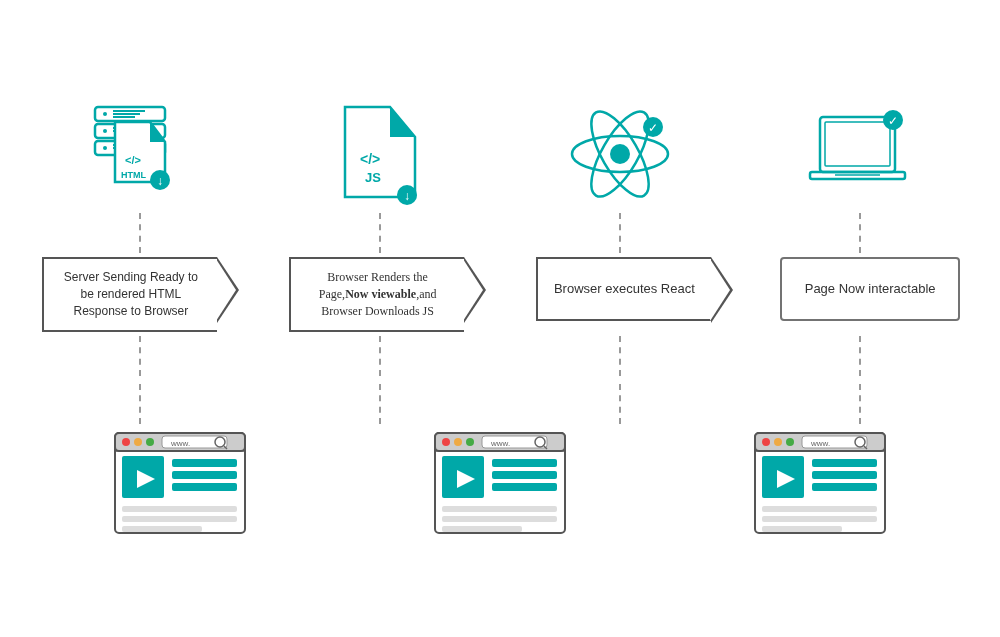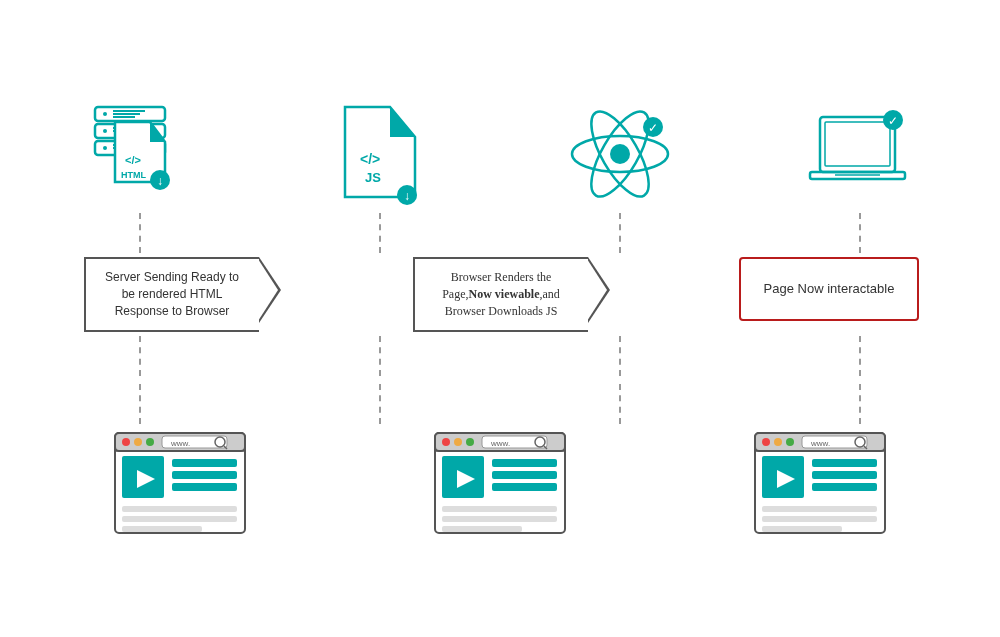--- a/index.html
+++ b/index.html
@@ -42,21 +42,21 @@
     }
     
     .v-connector {
       width: 2px;
       height: 40px;
       border-left: 2.5px dashed #999;
       margin: 4px 0;
     }
     
     .process-box {
-      border: 2px solid #b91c1c;
+      border: 2px solid #737373;
       border-radius: 4px;
       padding: 10px 14px;
       text-align: center;
       font-size: 13px;
       color: #333;
       min-height: 64px;
       display: flex;
       align-items: center;
       justify-content: center;
       background: #fff;
@@ -219,20 +219,27 @@
     </div>
 
     <div class="col">
       <div class="process-arrow">
         <span style="font-size:12px; line-height:1.4;font-family:Liberation Serif, serif;">
           Browser Renders the Page,<strong>Now viewable</strong>,and Browser Downloads JS
         </span>
       </div>
     </div>
 
+    <div class="col">
+      <div class="process-arrow">
+        <span style="font-size:13px; line-height:1.4;">
+          Browser executes React
+        </span>
+      </div>
+    </div>
 
     <div class="col">
       <div class="process-box">
         <span style="font-size:13px; line-height:1.4;">
           Page Now interactable
         </span>
       </div>
     </div>
   </div>
 

